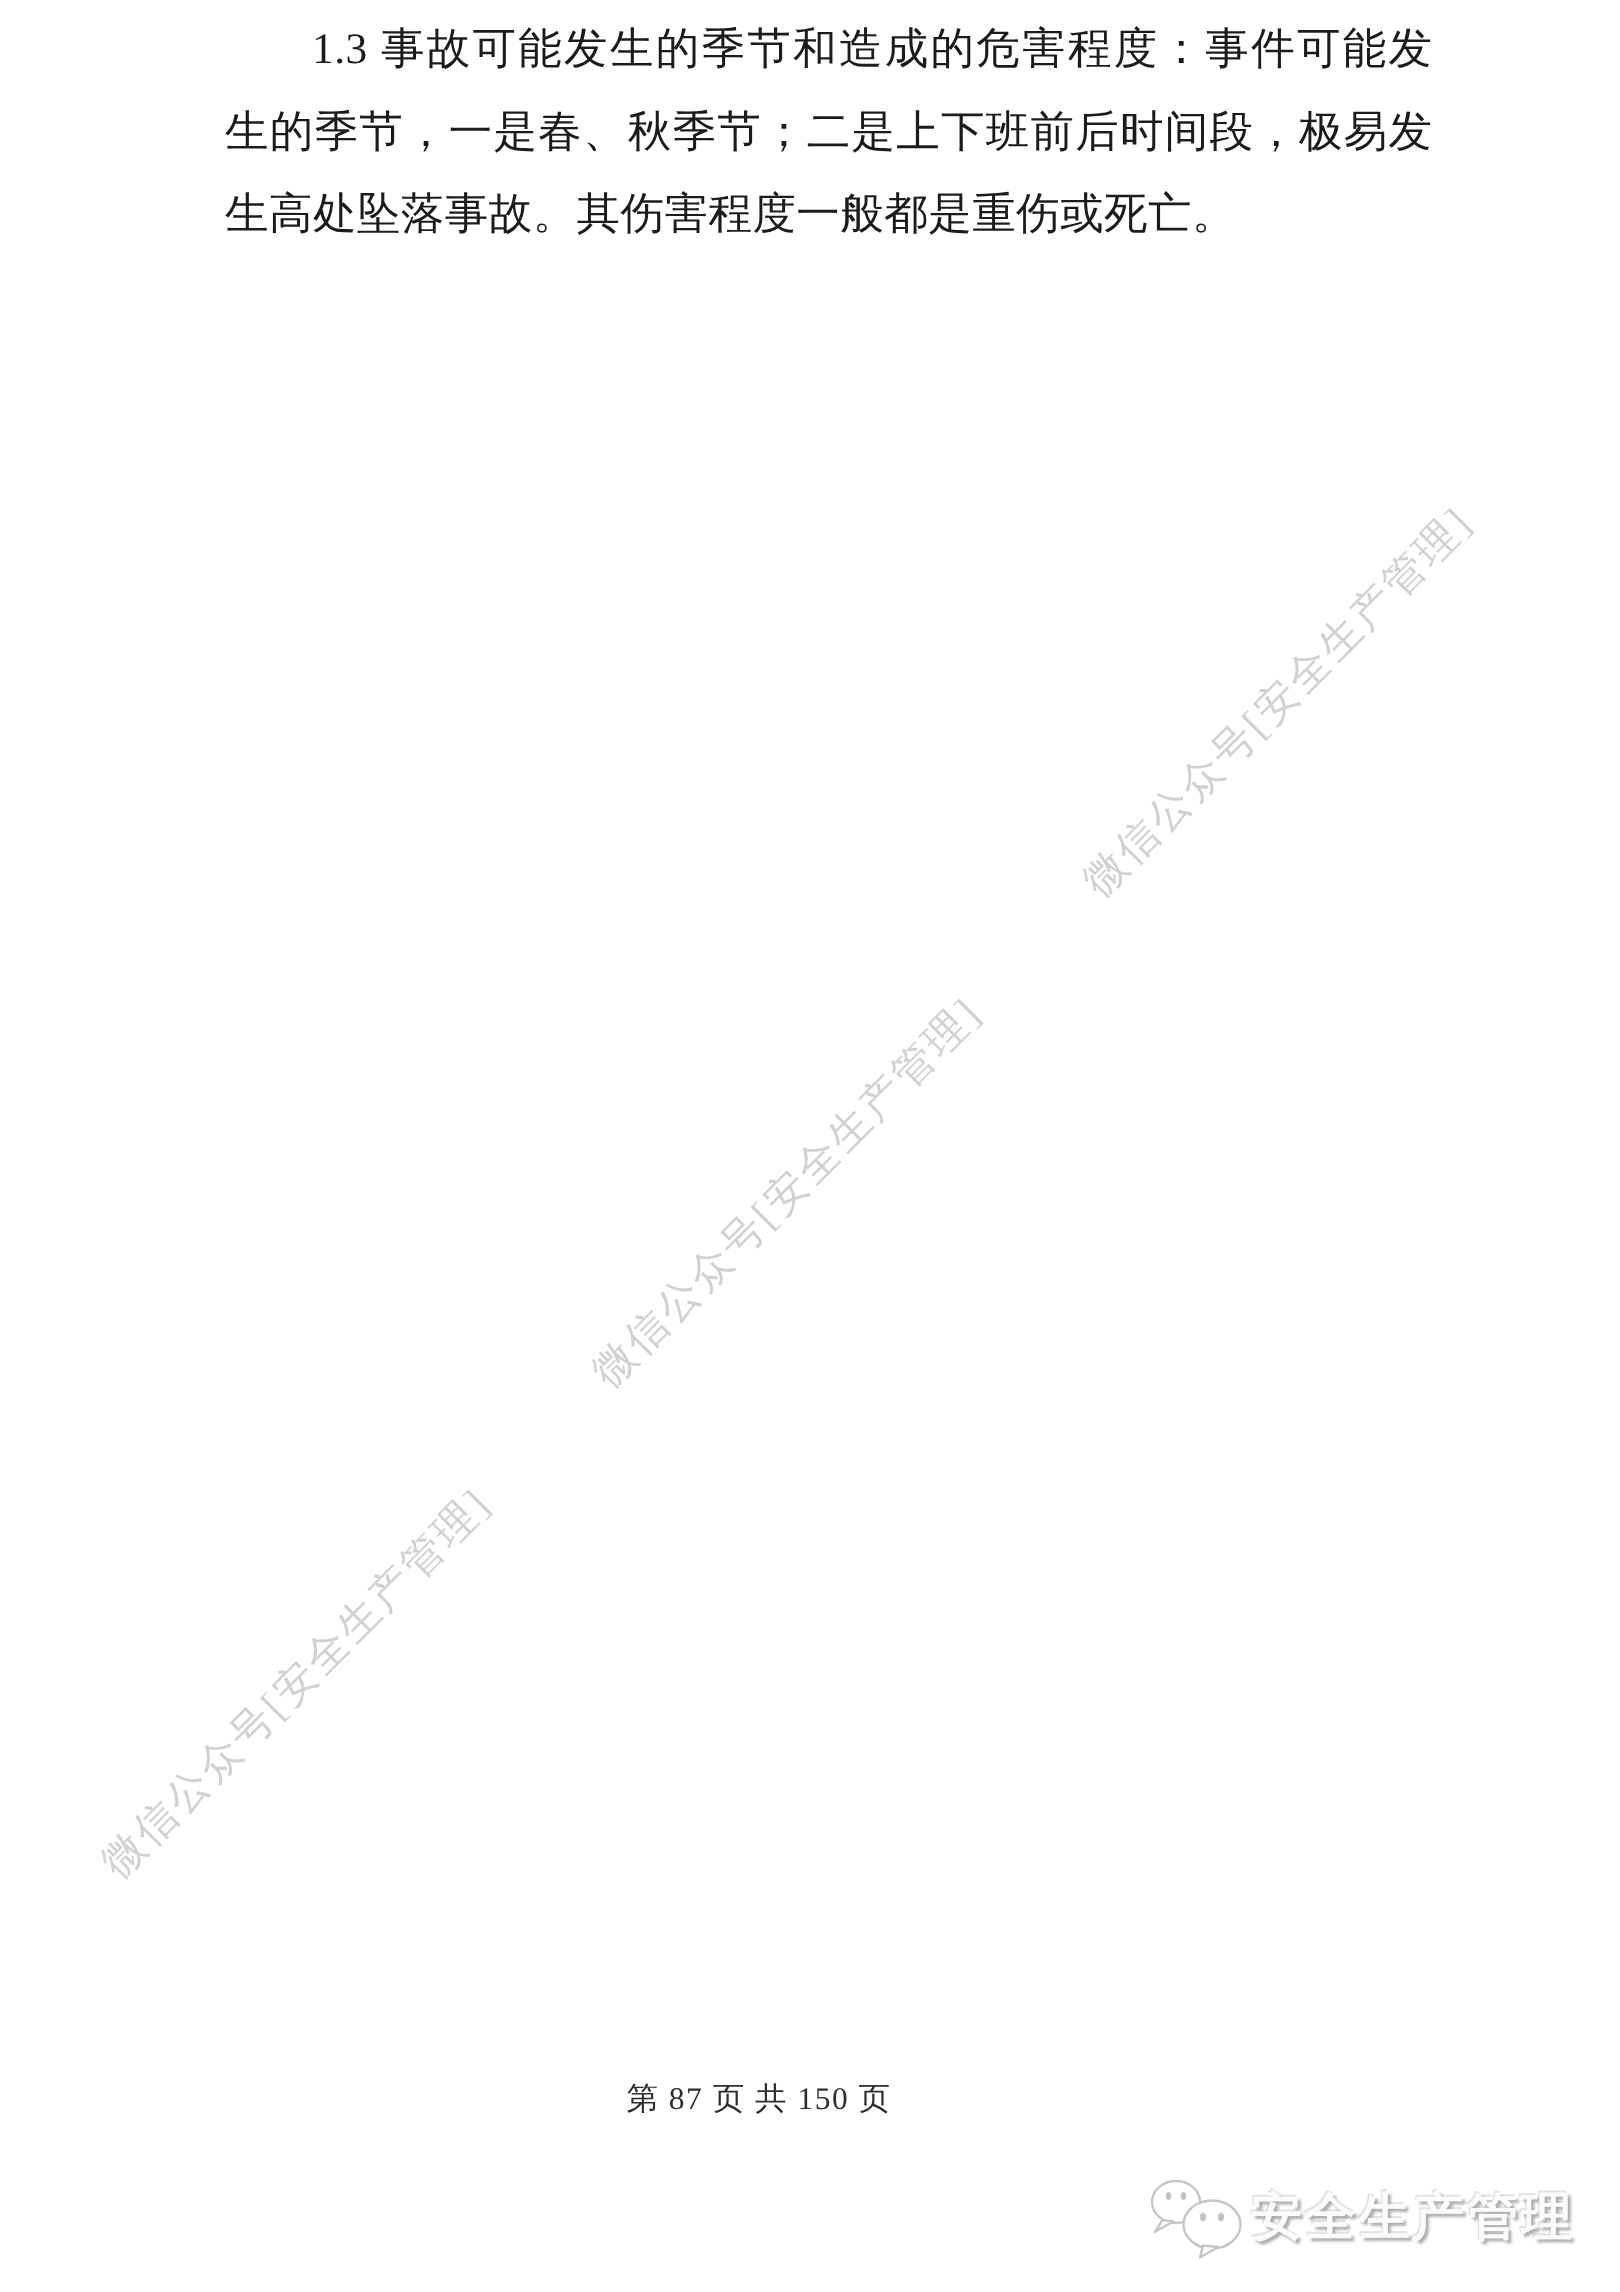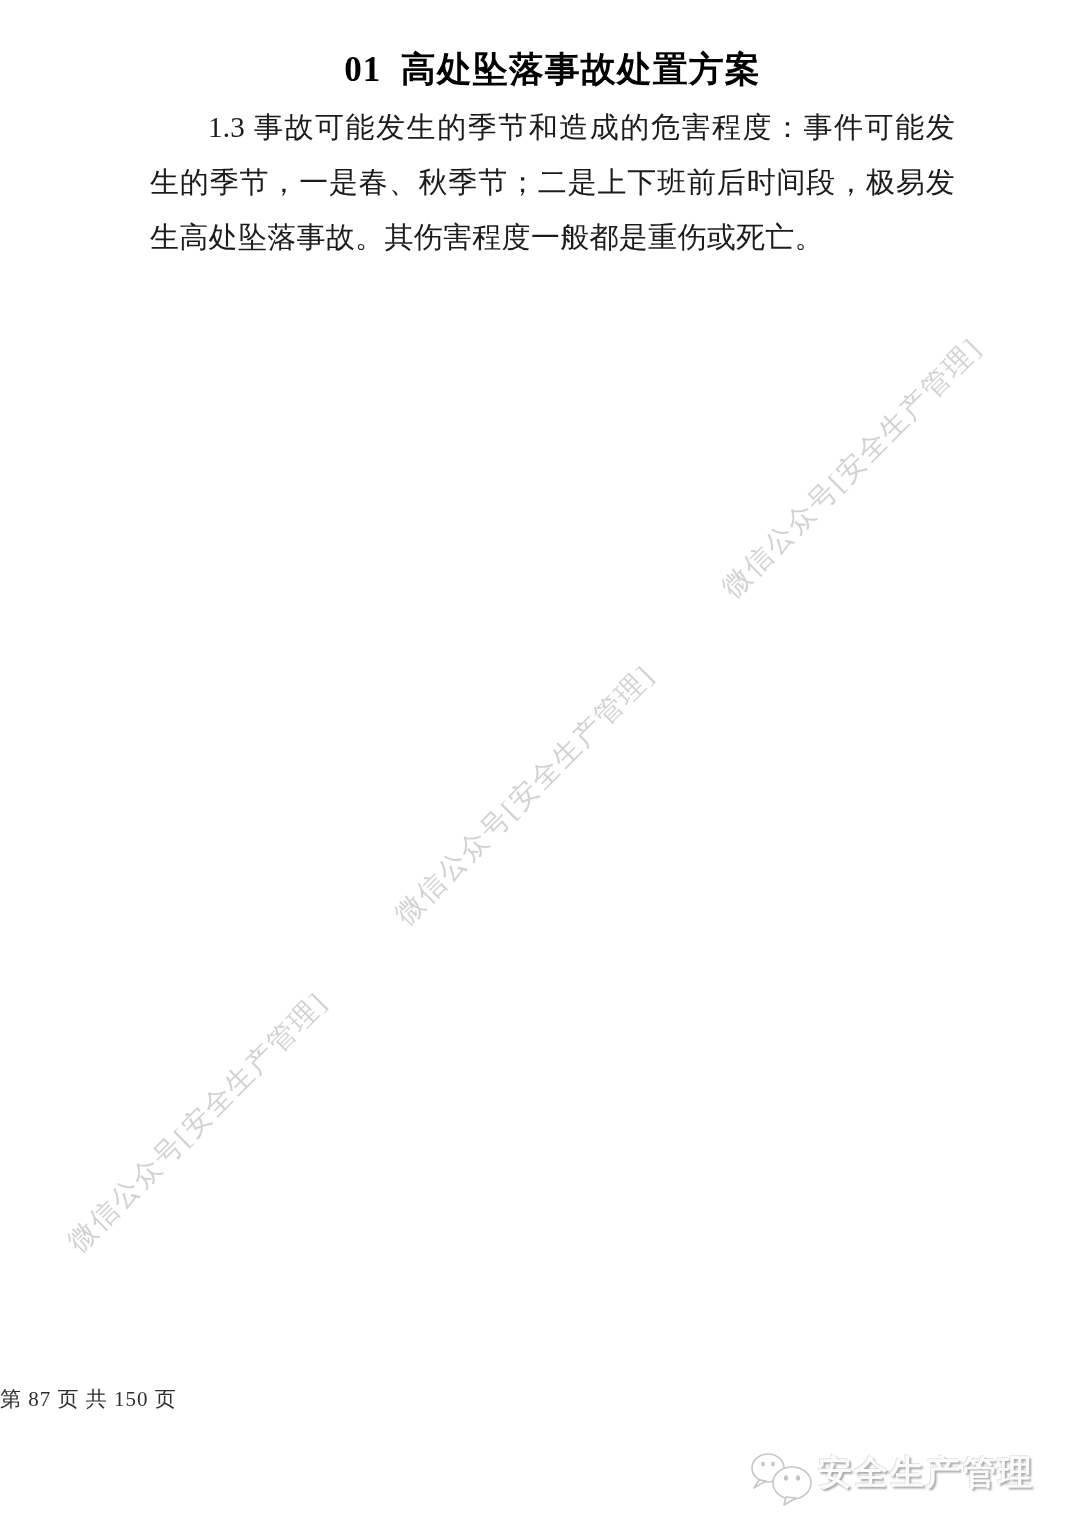--- a/index.html
+++ b/index.html
@@ -64,28 +64,30 @@
     line-height:55px;
     letter-spacing:0.3px;
     text-align:justify;
     text-indent:2em;
   }
   .body-text p:first-of-type{margin-top:6px;}
   .footer{
     position:absolute;
     left:0;top:1385px;
     width:1012px;
+    text-align:center;
     font-size:21px;
     letter-spacing:1px;
     color:#2e2e2e;
   }
   .brand{
     position:absolute;
-    right:46px;bottom:22px;
+    right:30px;bottom:22px;
     display:flex;
+    align-items:center;
     gap:0;
   }
   .brand-name{
     font-size:34px;
     font-weight:bold;
     color:#fbfbfb;
     letter-spacing:2px;
     text-shadow:2px 2px 2px #ababab, -1px -1px 0 #e3e3e3;
     font-family:"Liberation Sans","DejaVu Sans",sans-serif;
   }
@@ -96,21 +98,20 @@
 
 <div class="page">
 
   <div class="watermark-line">
     <span>微信公众号[安全生产管理]</span>
     <span>微信公众号[安全生产管理]</span>
     <span>微信公众号[安全生产管理]</span>
   </div>
 
   <div class="doc">
-    <h2 class="subtitle">01  高处坠落事故处置方案</h2>
     <div class="body-text">
       <p>1.3 事故可能发生的季节和造成的危害程度：事件可能发生的季节，一是春、秋季节；二是上下班前后时间段，极易发生高处坠落事故。其伤害程度一般都是重伤或死亡。</p>
     </div>
   </div>
 
   <div class="footer">
     <span>第 87 页 共 150 页</span>
   </div>
 
   <div class="brand">

